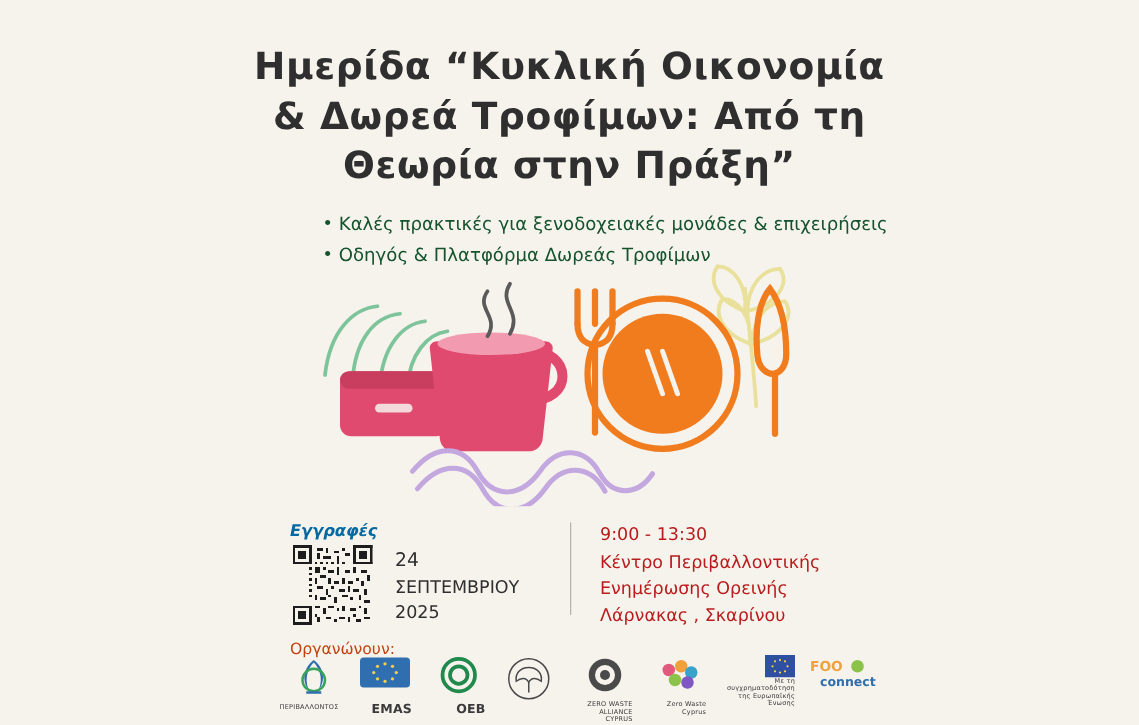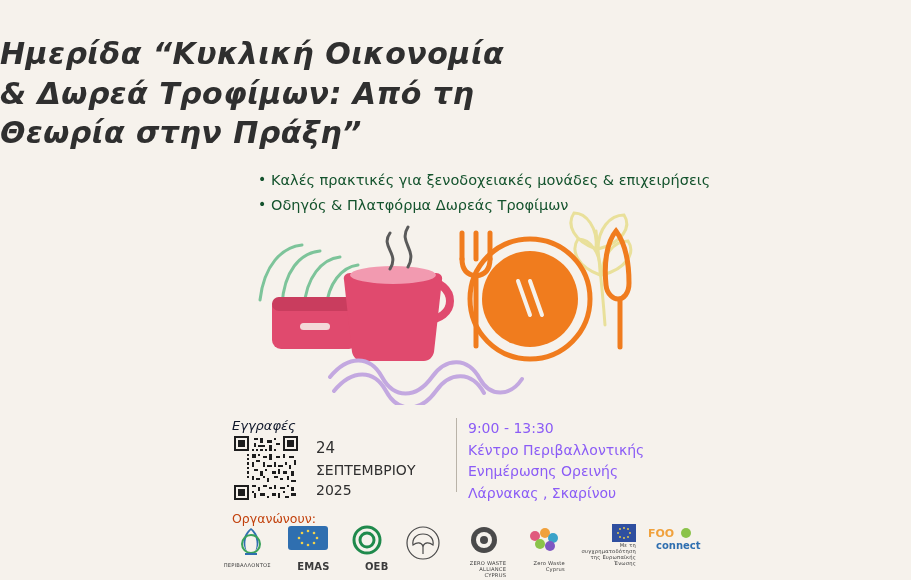--- a/index.html
+++ b/index.html
@@ -13,27 +13,27 @@
   .poster {
     position: relative;
     width: 911px; height: 580px;
     background: #f6f2ec;
   }
 
   
   .title {
     position: absolute;
     top: 34px; left: 0; right: 0;
+    text-align: center;
     color: #2f2f2f;
     font-family: "DejaVu Sans", sans-serif;
     font-weight: bold;
     font-size: 30px;
     line-height: 1.32;
     letter-spacing: 0.5px;
-    font-style: italic;
   }
   .title .l1 { display: block; }
   .title .l2 { display: block; }
   .title .l3 { display: block; }
 
   
   .bullets {
     position: absolute;
     top: 168px;
     left: 258px;
@@ -61,23 +61,23 @@
     position: absolute;
     top: 418px;
     left: 232px;
     width: 450px;
     height: 80px;
   }
   .reg-label {
     position: absolute;
     left: 0; top: 0;
     font-size: 13px;
-    font-weight: normal;
+    font-weight: bold;
     font-style: italic;
-    color: #0f172a;
+    color: #0369a1;
   }
   .qr {
     position: absolute;
     left: 2px; top: 18px;
     width: 64px; height: 64px;
     background: #f6f2ec;
   }
   .date-block {
     position: absolute;
     left: 84px; top: 20px;
@@ -89,22 +89,22 @@
   }
   .date-block .day { font-size: 15px; }
   .divider {
     position: absolute;
     left: 224px; top: 0px;
     width: 1px; height: 74px;
     background: #b9b3a8;
   }
   .venue-block {
     position: absolute;
-    left: 236px; top: 0px;
-    color: #8b5cf6;
+    left: 248px; top: 0px;
+    color: #b91c1c;
     font-size: 14px;
     line-height: 1.55;
   }
 
   
   .org-label {
     position: absolute;
     left: 232px; top: 511px;
     font-size: 12.5px;
     color: #c2410c;

